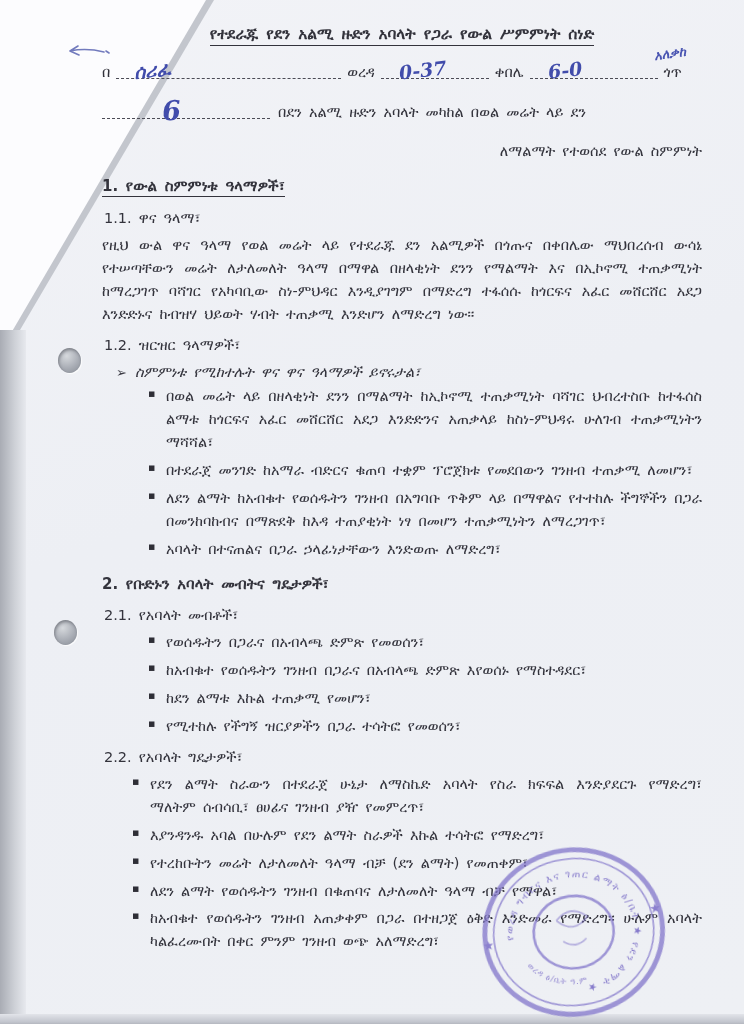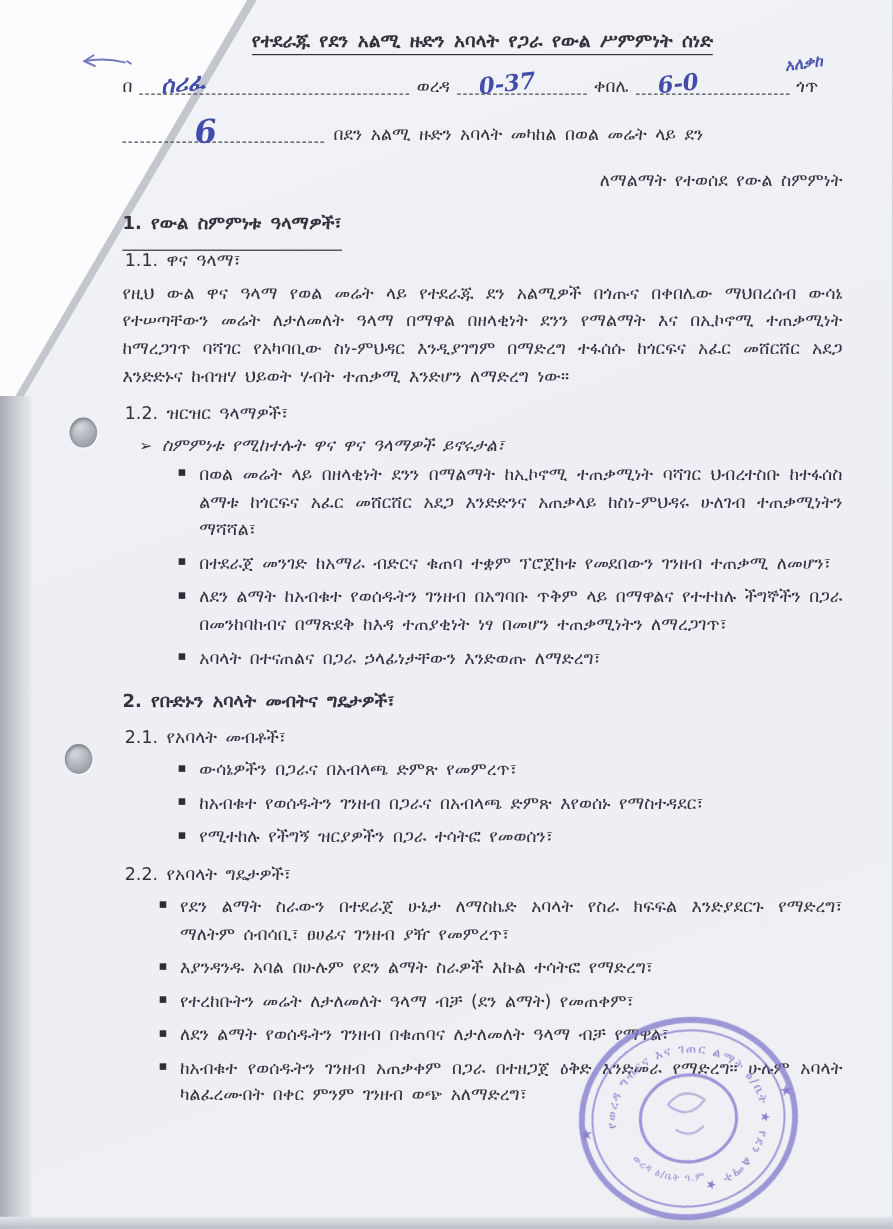--- a/index.html
+++ b/index.html
@@ -39,21 +39,21 @@
   .w4{width:168px;margin-right:8px;}
   .hw{position:absolute;left:18px;bottom:-2px;font-style:italic;font-weight:bold;
     color:#414cab;font-size:19px;transform:rotate(-6deg);white-space:nowrap;
     font-family:"DejaVu Serif","Liberation Serif",serif;line-height:1;}
   .hw-big{font-size:27px;left:60px;bottom:-6px;transform:rotate(-4deg);}
   .hw-note{position:absolute;right:-28px;top:-16px;font-style:italic;color:#4a55b2;
     font-size:13px;transform:rotate(-8deg);font-weight:bold;white-space:nowrap;
     font-family:"DejaVu Serif","Liberation Serif",serif;}
   .plain{margin:2px 0 12px 0;text-align:right;}
   h2{font-size:15px;margin:12px 0 6px 0;font-weight:bold;}
-  h2.u span{border-bottom:1.5px solid #33333c;padding-bottom:13px;}
+  h2.u span{border-bottom:1.5px solid #33333c;padding-bottom:1px;}
   h3{font-size:14.5px;margin:8px 0 4px 2px;font-weight:normal;}
   p.body-par{margin:2px 0 8px 0;}
   .arrow-line{margin:2px 0 2px 14px;text-align:left;font-style:italic;}
   .arrow-line::before{content:"\27A2";margin-right:8px;font-size:13px;color:#3b3b44;}
   ul.sq{list-style:none;margin:2px 0 6px 0;padding:0 0 0 64px;}
   ul.sq li{position:relative;margin:0 0 5px 0;}
   ul.sq li::before{content:"\25AA";position:absolute;left:-18px;top:0;font-size:11px;color:#2e2e36;}
   ul.sq.tight{padding-left:48px;}
   
   .stamp{position:absolute;left:476px;top:846px;width:196px;height:176px;
@@ -101,22 +101,23 @@
       <li>በወል መሬት ላይ በዘላቂነት ደንን በማልማት ከኢኮኖሚ ተጠቃሚነት ባሻገር ህብረተስቡ ከተፋሰስ ልማቱ ከጎርፍና አፈር መሸርሸር አደጋ እንድድንና አጠቃላይ ከስነ-ምህዳሩ ሁለገብ ተጠቃሚነትን ማሻሻል፣</li>
       <li>በተደራጀ መንገድ ከአማራ ብድርና ቁጠባ ተቋም ፕሮጀክቱ የመደበውን ገንዘብ ተጠቃሚ ለመሆን፣</li>
       <li>ለደን ልማት ከአብቁተ የወሰዱትን ገንዘብ በአግባቡ ጥቅም ላይ በማዋልና የተተከሉ ችግኞችን በጋራ በመንከባከብና በማጽደቅ ከእዳ ተጠያቂነት ነፃ በመሆን ተጠቃሚነትን ለማረጋገጥ፣</li>
       <li>አባላት በተናጠልና በጋራ ኃላፊነታቸውን እንድወጡ ለማድረግ፣</li>
     </ul>
 
     <h2>2. የቡድኑን አባላት መብትና ግዴታዎች፣</h2>
 
     <h3>2.1.   የአባላት መብቶች፣</h3>
     <ul class="sq">
-      <li>ውሳኔዎችን በጋራና በአብላጫ ድምጽ የመምረጥ፣</li>
+      <li>የወሰዱትን በጋራና በአብላጫ ድምጽ የመወሰን፣</li>
       <li>ከአብቁተ የወሰዱትን ገንዘብ በጋራና በአብላጫ ድምጽ እየወሰኑ የማስተዳደር፣</li>
+      <li>ከደን ልማቱ እኩል ተጠቃሚ የመሆን፣</li>
       <li>የሚተከሉ የችግኝ ዝርያዎችን በጋራ ተሳትፎ የመወሰን፣</li>
     </ul>
 
     <h3>2.2.   የአባላት ግዴታዎች፣</h3>
     <ul class="sq tight">
       <li>የደን ልማት ስራውን በተደራጀ ሁኔታ ለማስኬድ አባላት የስራ ክፍፍል እንድያደርጉ የማድረግ፣ ማለትም ሰብሳቢ፣ ፀሀፊና ገንዘብ ያዥ የመምረጥ፣</li>
       <li>እያንዳንዱ አባል በሁሉም የደን ልማት ስራዎች እኩል ተሳትፎ የማድረግ፣</li>
       <li>የተረከቡትን መሬት ለታለመለት ዓላማ ብቻ (ደን ልማት) የመጠቀም፣</li>
       <li>ለደን ልማት የወሰዱትን ገንዘብ በቁጠባና ለታለመለት ዓላማ ብቻ የማዋል፣</li>
       <li>ከአብቁተ የወሰዱትን ገንዘብ አጠቃቀም በጋራ በተዘጋጀ ዕቅድ እንድመራ የማድረግ። ሁሉም አባላት ካልፈረሙበት በቀር ምንም ገንዘብ ወጭ አለማድረግ፣</li>

